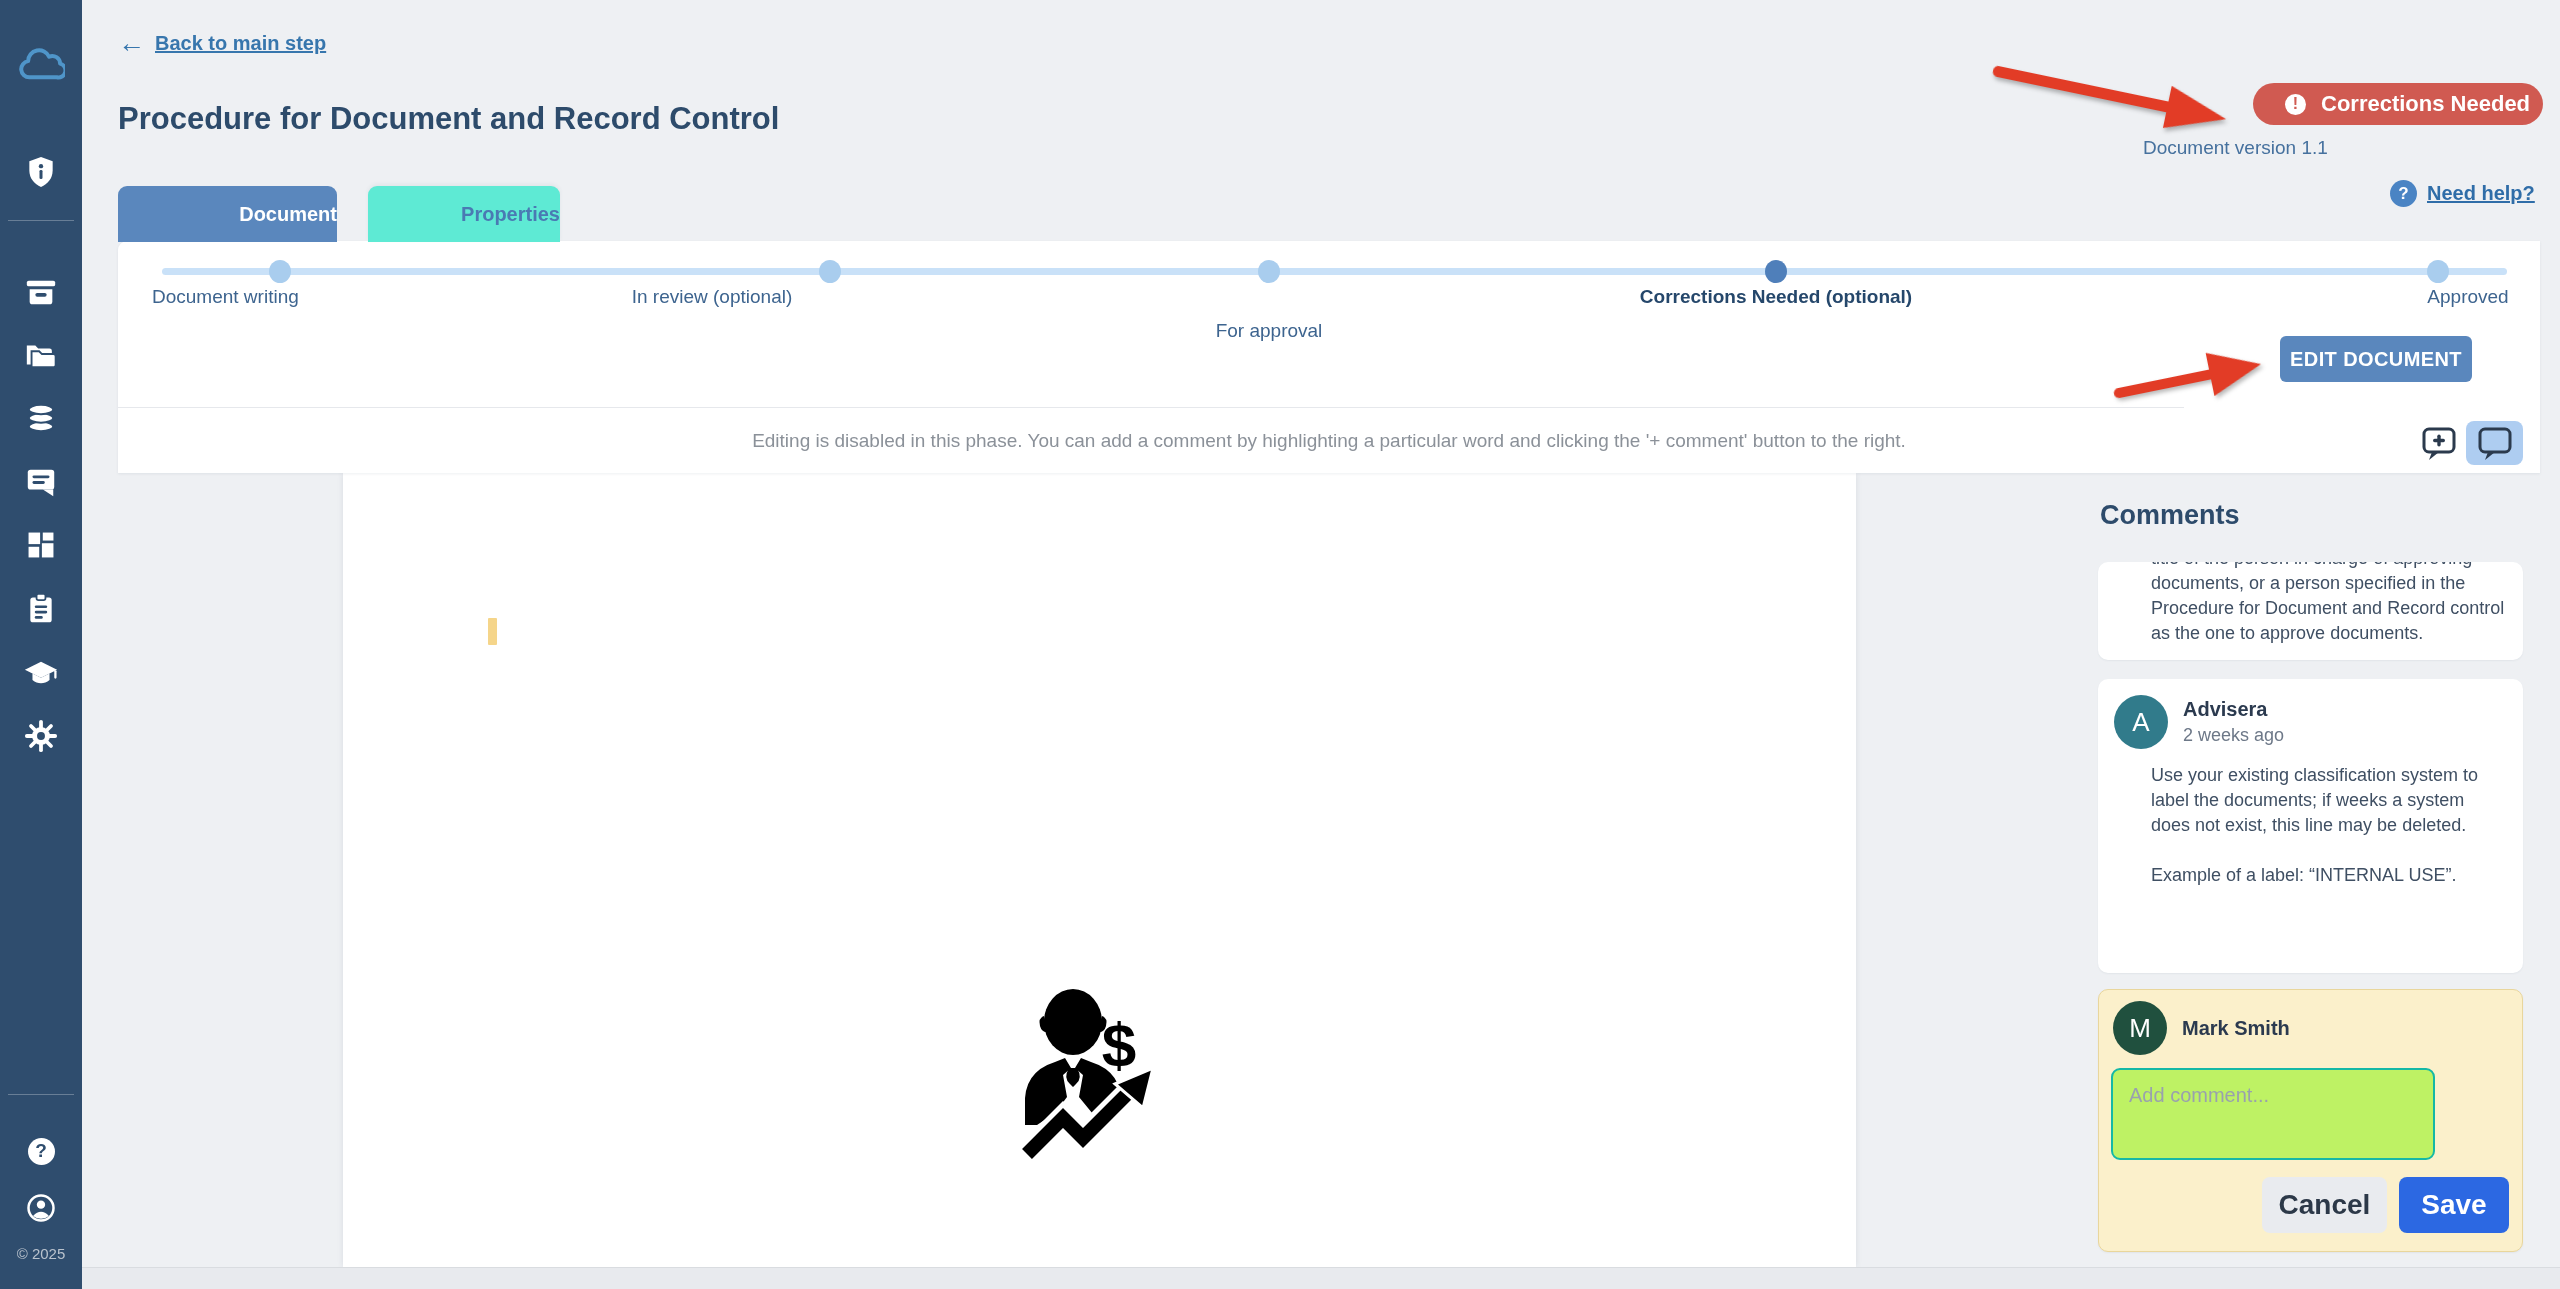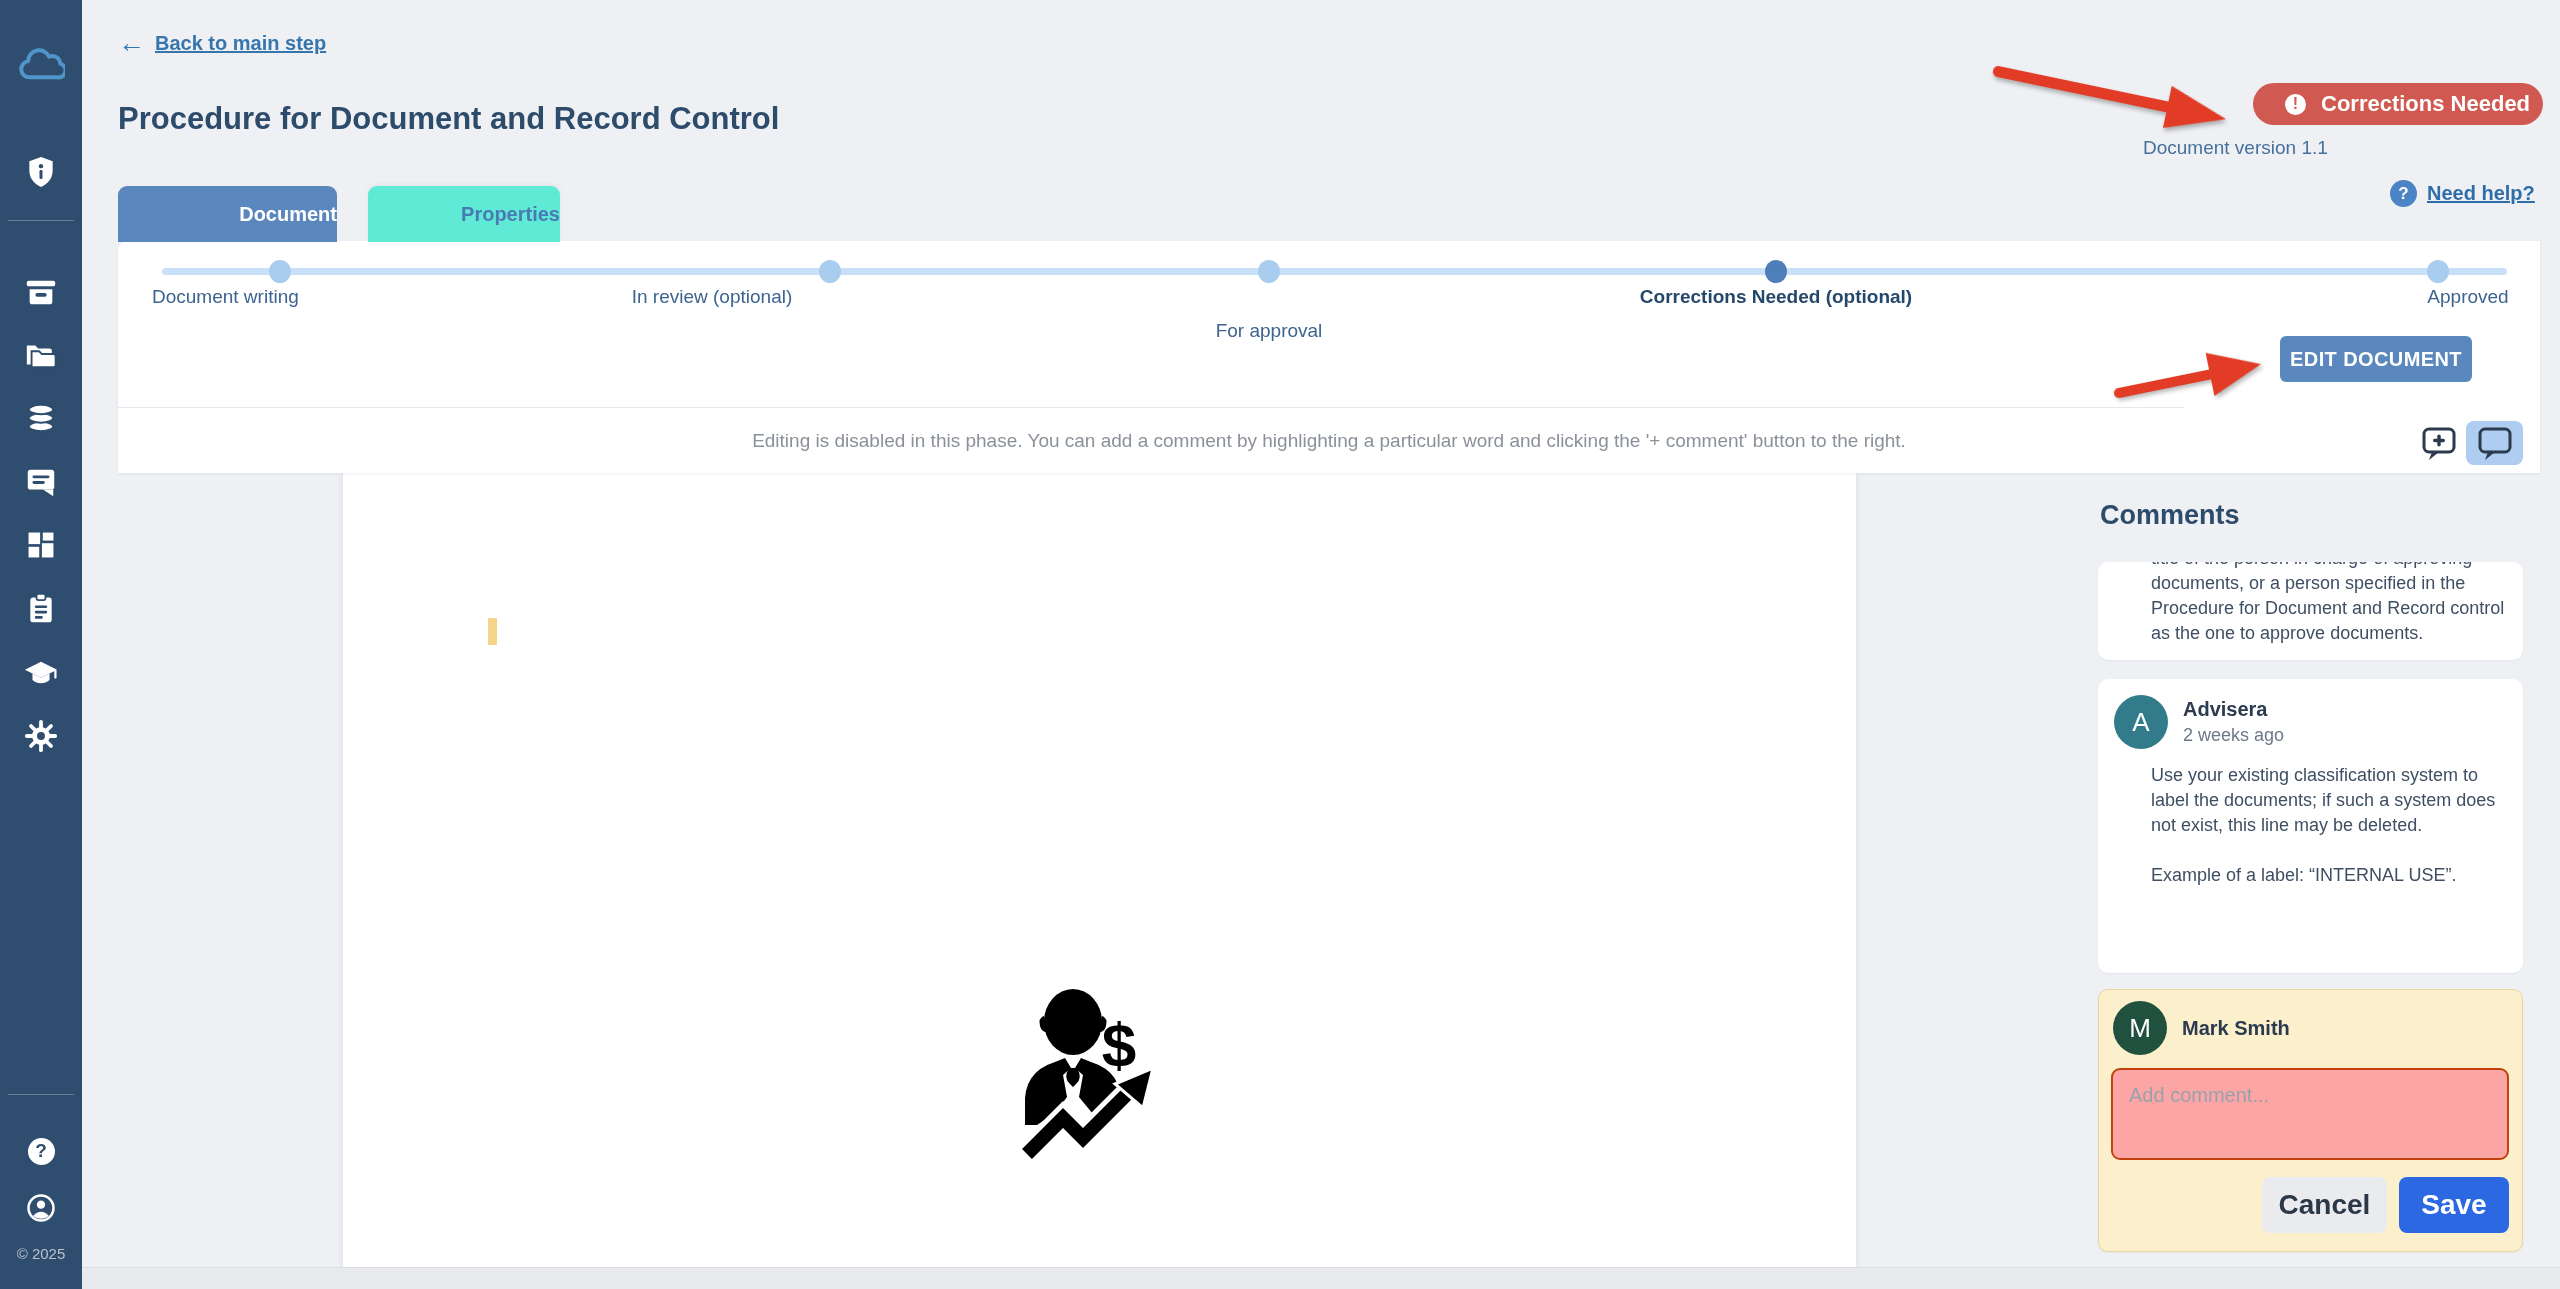--- a/index.html
+++ b/index.html
@@ -69,21 +69,21 @@
   .card-advisera { top:679px; height:294px; padding:16px; }
   .cmt-head { display:flex; align-items:center; gap:15px; }
   .avatar { width:54px; height:54px; border-radius:50%; color:#fff; font-size:26px; display:flex; align-items:center; justify-content:center; flex:0 0 auto; }
   .avatar-a { background:#317b8b; }
   .avatar-m { background:#20503e; }
   .cmt-author { font-size:20px; font-weight:bold; color:#2b3a4f; }
   .cmt-time { font-size:18px; color:#6d7888; margin-top:4px; }
   .card-advisera .cmt-body { margin-top:14px; }
   .cmt-body p + p { margin-top:25px; }
   .card-composer { top:989px; height:263px; background:#fbf0cb; border:1px solid #e9d69c; padding:11px 14px; }
-  .composer-input { position:absolute; left:12px; top:78px; width:398px; height:92px; border:2px solid #c2410c; border-radius:9px; background:#fca5a5; font-family:inherit; font-size:20px; color:#3f4f63; padding:14px 16px; resize:none; outline:none; }
+  .composer-input { position:absolute; left:12px; top:78px; width:324px; height:92px; border:2px solid #14b8a6; border-radius:9px; background:#bef264; font-family:inherit; font-size:20px; color:#3f4f63; padding:14px 16px; resize:none; outline:none; }
   .composer-input::placeholder { color:#99a1ad; }
   .composer-btns { position:absolute; right:13px; top:187px; display:flex; gap:12px; }
   .btn { height:56px; border:none; border-radius:8px; font-family:inherit; font-size:28px; font-weight:bold; cursor:pointer; }
   .btn-cancel { width:125px; background:#e9ebef; color:#2c3848; }
   .btn-save { width:110px; background:#2c68e2; color:#fff; }
 
   
   .anno { filter:drop-shadow(2px 3px 2px rgba(0,0,0,.28)); z-index:40; pointer-events:none; }
   .anno1 { left:1993px; top:47px; transform:rotate(11.8deg); transform-origin:0 50%; }
   .anno2 { left:2114px; top:371px; transform:rotate(-11.5deg); transform-origin:0 50%; }
@@ -320,21 +320,21 @@
 
 <div class="abs card card-advisera">
   <div class="cmt-head">
     <span class="avatar avatar-a">A</span>
     <span>
       <div class="cmt-author">Advisera</div>
       <div class="cmt-time">2 weeks ago</div>
     </span>
   </div>
   <div class="cmt-body">
-    <p>Use your existing classification system to label the documents; if such a system does not exist, this line may be deleted.</p>
+    <p>Use your existing classification system to label the documents; if weeks a system does not exist, this line may be deleted.</p>
     <p>Example of a label: “INTERNAL USE”.</p>
   </div>
 </div>
 
 <div class="abs card card-composer">
   <div class="cmt-head">
     <span class="avatar avatar-m">M</span>
     <span class="cmt-author">Mark Smith</span>
   </div>
   <textarea class="composer-input" placeholder="Add comment..." style=""></textarea>

